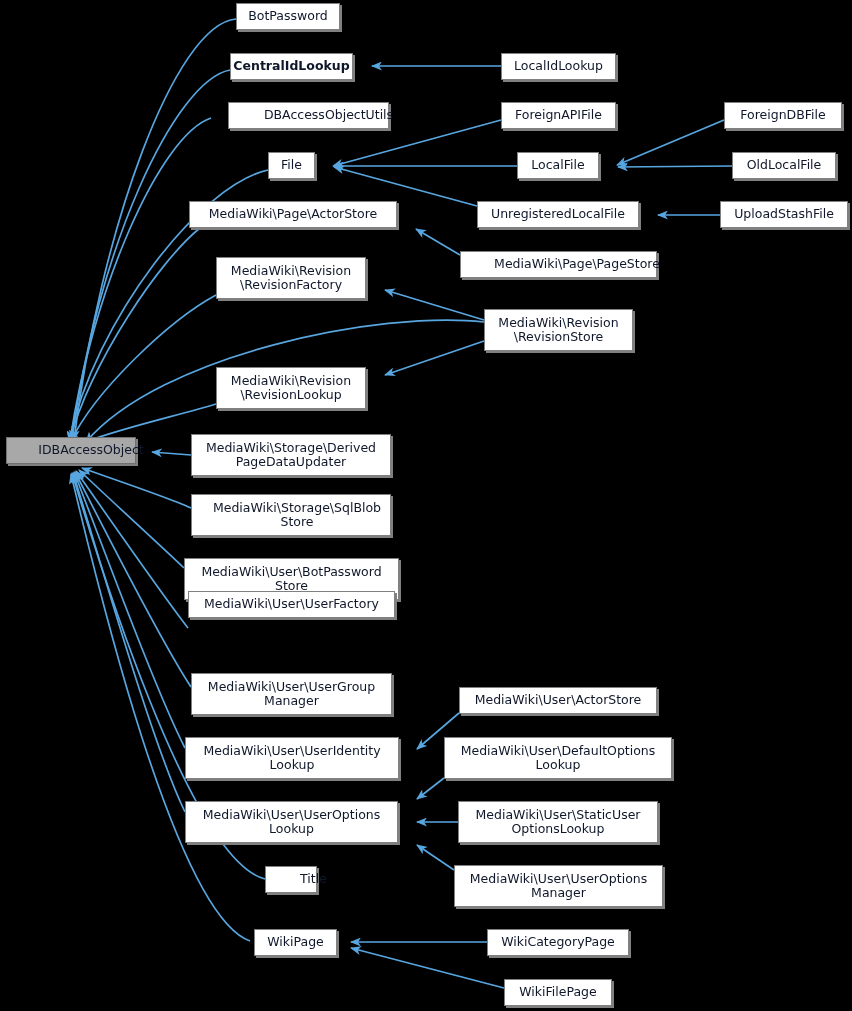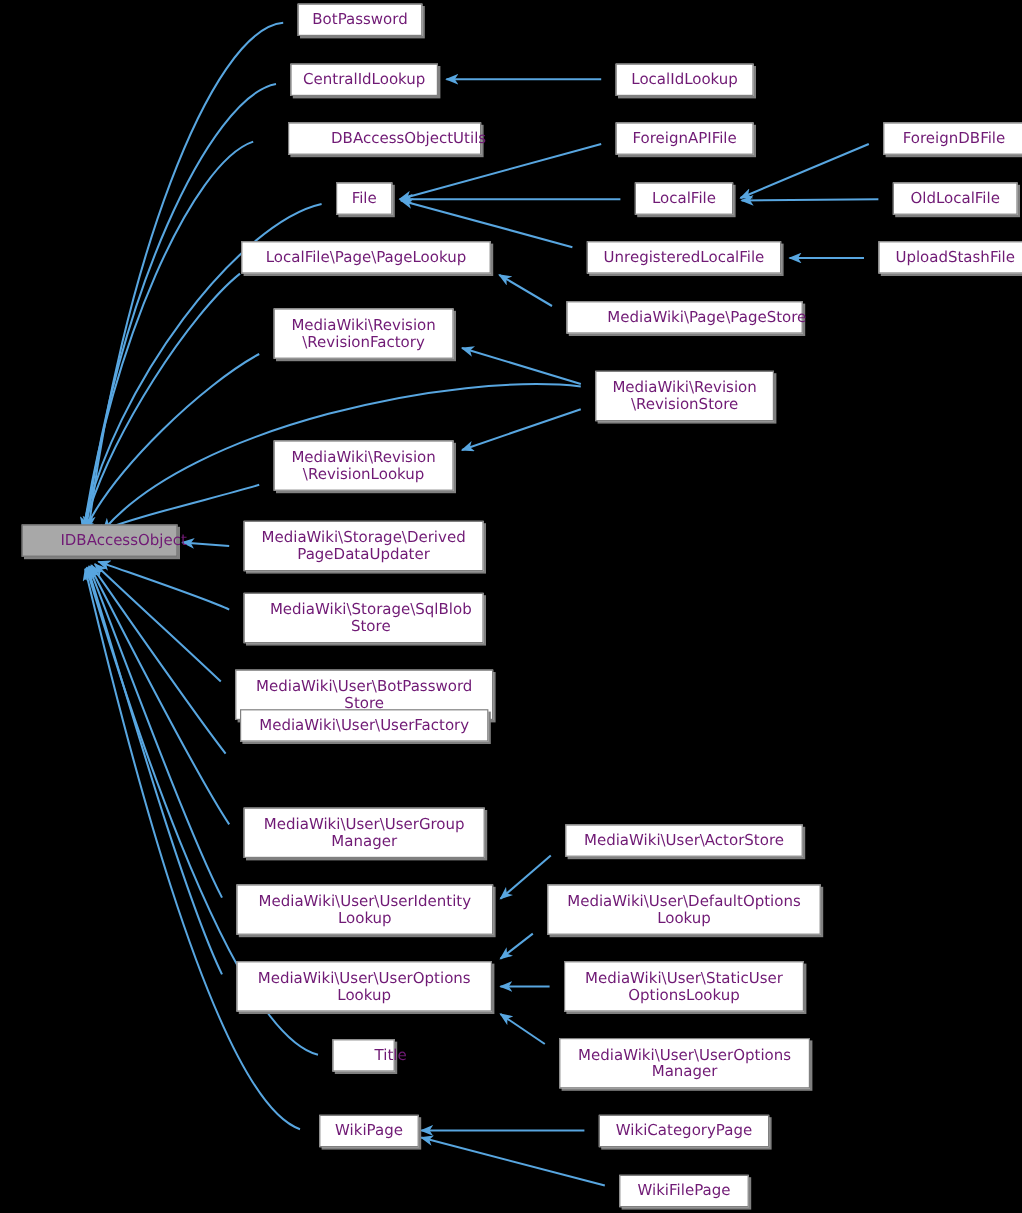--- a/index.html
+++ b/index.html
@@ -2,22 +2,22 @@
 <html><head>
 <meta charset="utf-8">
 <style>
   html,body{margin:0;padding:0;background:#000;}
   #stage{position:relative;width:852px;height:1011px;background:#000;
          font-family:"DejaVu Sans","Liberation Sans",sans-serif;overflow:hidden;}
   #edges{position:absolute;left:0;top:0;width:852px;height:1011px;}
   .node{position:absolute;box-sizing:border-box;background:#fff;
         border:1px solid #808080;box-shadow:2px 2px 0 0 #808080;
         display:flex;align-items:center;justify-content:center;
-        text-align:center;color:#701a75;font-size:12.5px;line-height:14.5px;
-        white-space:pre-line;letter-spacing:0px;margin-left:12px;}
+        text-align:center;color:#0f172a;font-size:12.5px;line-height:14.5px;
+        white-space:pre-line;letter-spacing:0px;}
   .node.root{background:#a8a8a8;border-color:#707070;padding-left:40px;}
 </style>
 </head>
 <body>
 
 <div id="stage">
   <svg id="edges" viewBox="0 0 852 1011" xmlns="http://www.w3.org/2000/svg">
     <defs>
       <marker id="ah" markerWidth="11" markerHeight="9" refX="10" refY="4.5" orient="auto" markerUnits="userSpaceOnUse">
         <path d="M0,0 L11,4.5 L0,9 L3,4.5 Z" fill="#58a6e0"></path>
@@ -55,24 +55,24 @@
         <path d="M444,778 L417,799" marker-end="url(#ah)"></path>
         <path d="M458,822 L417,822" marker-end="url(#ah)"></path>
         <path d="M454,870 L417,845" marker-end="url(#ah)"></path>
         <path d="M487,942 L351,942" marker-end="url(#ah)"></path>
         <path d="M504,988 L351,948" marker-end="url(#ah)"></path>
       </g>
   </svg>
   <div id="node-layer">
       <div class="node root" style="left: 6px; top: 437px; width: 130px; height: 27px;">IDBAccessObject</div>
       <div class="node" style="left: 236px; top: 3px; width: 104px; height: 27px;">BotPassword</div>
-      <div class="node" style="left: 230px; top: 53px; width: 123px; height: 27px;">CentralIdLookup</div>
+      <div class="node" style="left: 230px; top: 53px; width: 123px; height: 27px; font-weight: bold;">CentralIdLookup</div>
       <div class="node" style="left: 228px; top: 102px; width: 161px; height: 27px; padding-left: 40px;">DBAccessObjectUtils</div>
       <div class="node" style="left: 268px; top: 152px; width: 47px; height: 27px;">File</div>
-      <div class="node" style="left: 189px; top: 201px; width: 208px; height: 27px;">LocalFile\Page\PageLookup</div>
+      <div class="node" style="left: 189px; top: 201px; width: 208px; height: 27px;">MediaWiki\Page\ActorStore</div>
       <div class="node" style="left: 216px; top: 257px; width: 150px; height: 42px;">MediaWiki\Revision
 \RevisionFactory</div>
       <div class="node" style="left: 216px; top: 367px; width: 150px; height: 42px;">MediaWiki\Revision
 \RevisionLookup</div>
       <div class="node" style="left: 191px; top: 434px; width: 200px; height: 42px;">MediaWiki\Storage\Derived
 PageDataUpdater</div>
       <div class="node" style="left: 191px; top: 494px; width: 200px; height: 42px; padding-left: 12px;">MediaWiki\Storage\SqlBlob
 Store</div>
       <div class="node" style="left: 184px; top: 558px; width: 215px; height: 42px;">MediaWiki\User\BotPassword
 Store</div>

